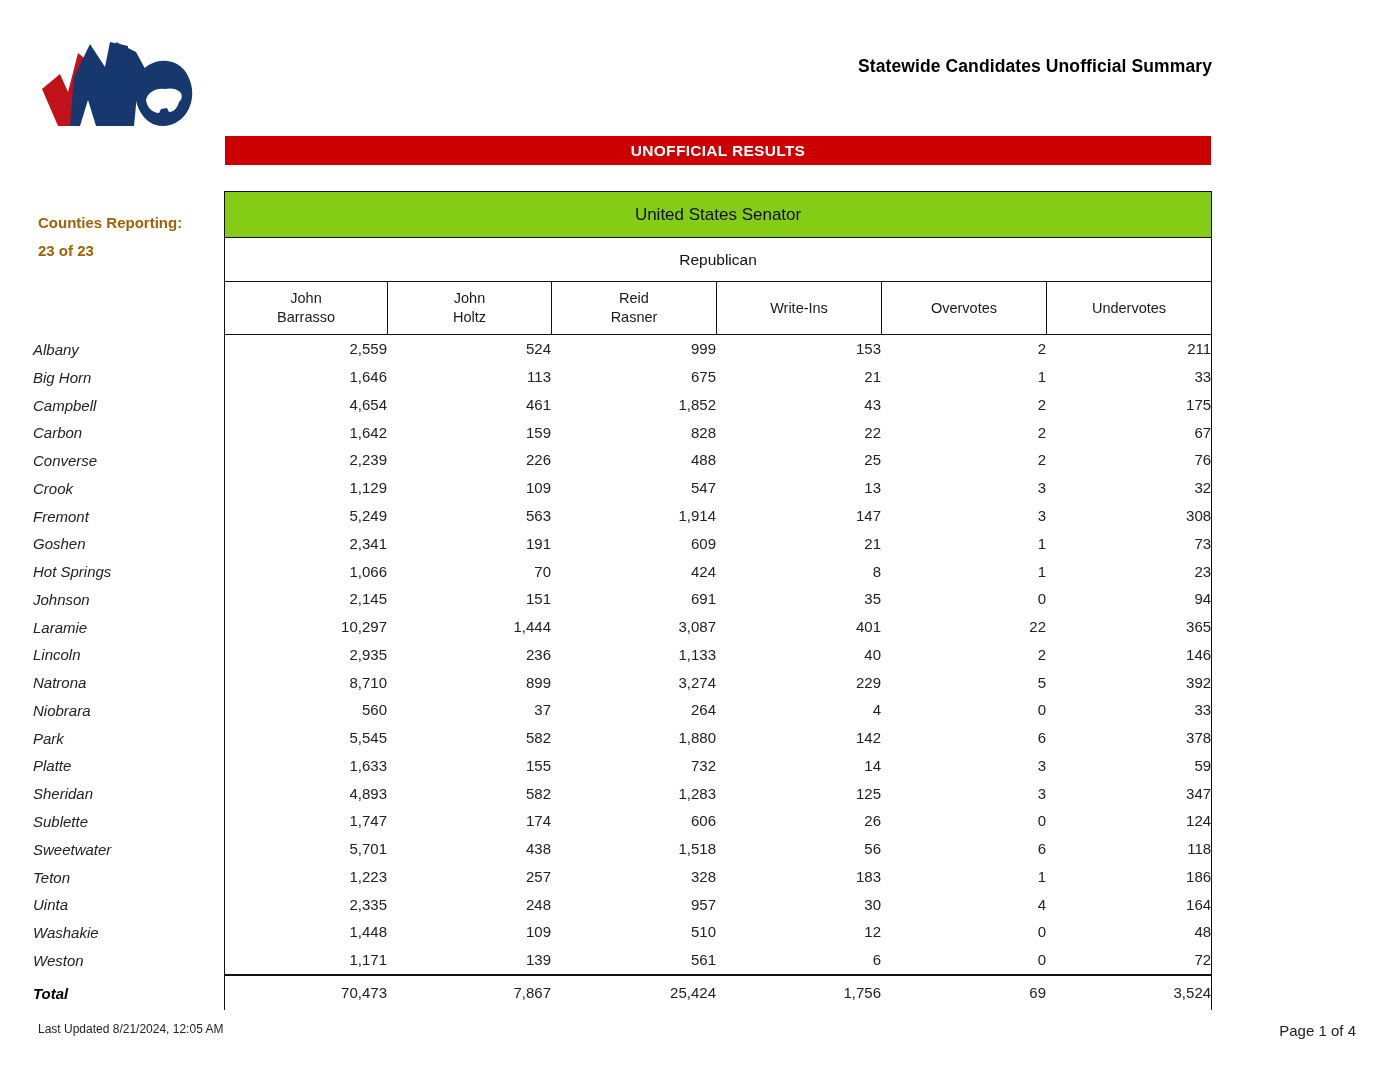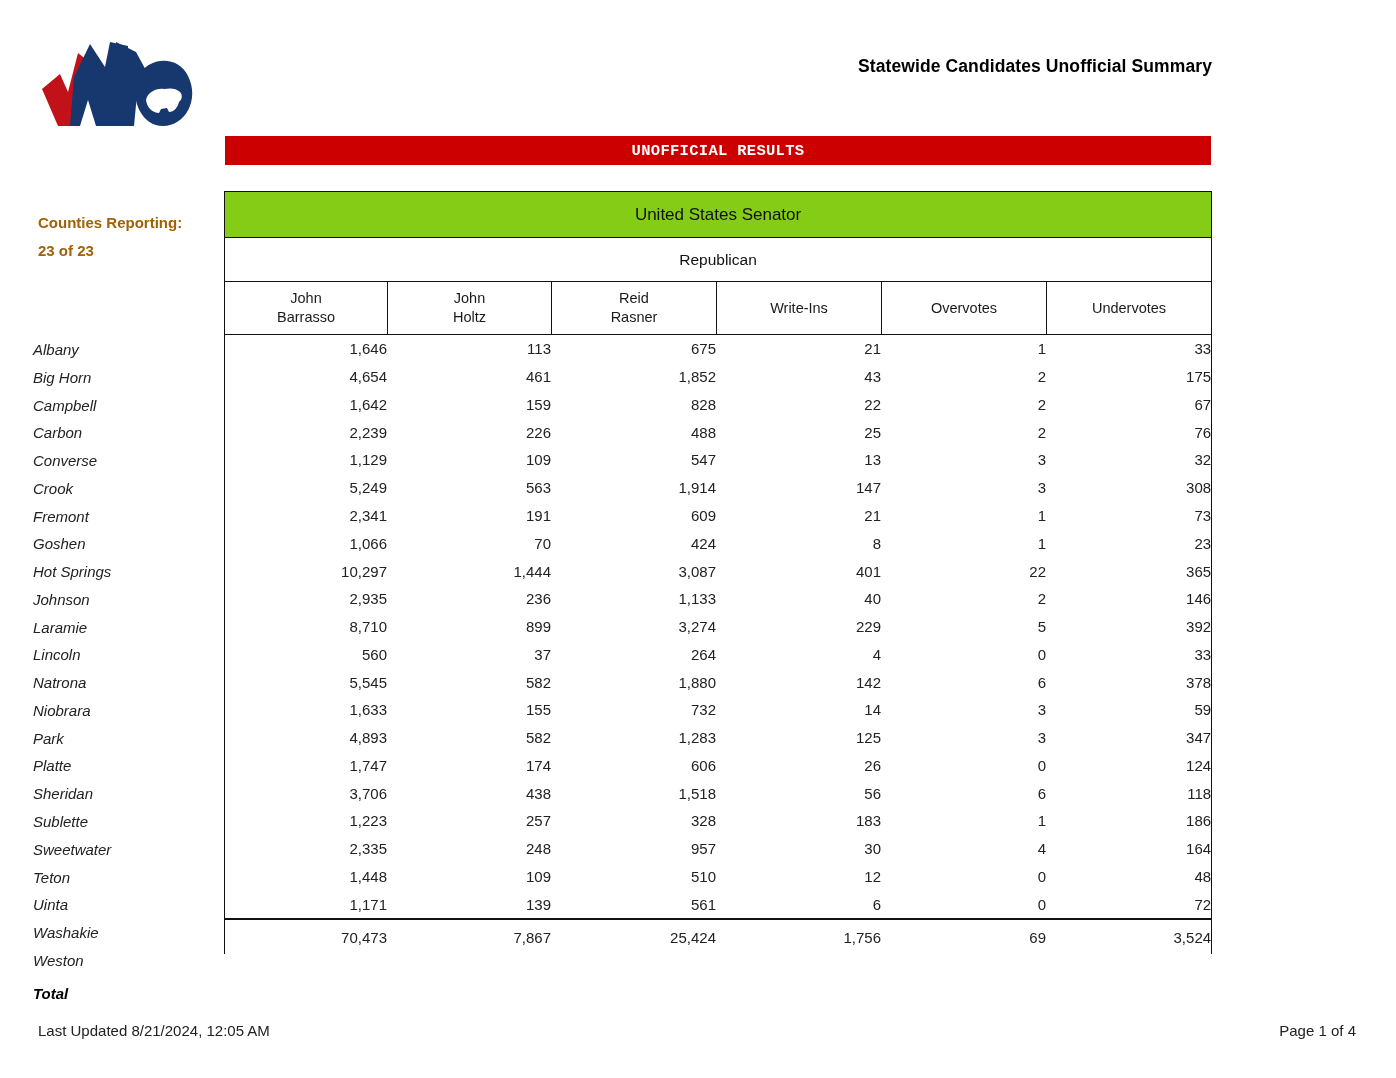--- a/index.html
+++ b/index.html
@@ -49,21 +49,20 @@
     width: 986px;
     height: 29px;
     background: #CC0000;
     color: #ffffff;
     font-size: 15.5px;
     font-weight: bold;
     letter-spacing: 0.3px;
     display: flex;
     align-items: center;
     justify-content: center;
-    font-family: Liberation Mono, monospace;
   }
 
   
   #counties-reporting {
     position: absolute;
     left: 38px;
     top: 209px;
     font-size: 15px;
     font-weight: bold;
     line-height: 28px;
@@ -158,21 +157,21 @@
     padding-top: 2px;
   }
 
   
 
   
   #footer-left {
     position: absolute;
     left: 38px;
     top: 1022px;
-    font-size: 15px;
+    font-size: 12px;
     color: #222;
   }
   #footer-right {
     position: absolute;
     right: 40px;
     top: 1022px;
     font-size: 15px;
     color: #222;
   }
 </style>
@@ -266,20 +265,28 @@
         <td class="col-head">
           <div>Overvotes</div>
         </td>
         <td class="col-head">
           <div>Undervotes</div>
         </td>
       </tr>
   </thead>
   <tbody id="table-body">
       <tr class="data-row">
+        <td class="data-cell first-col">2,559</td>
+        <td class="data-cell">524</td>
+        <td class="data-cell">999</td>
+        <td class="data-cell">153</td>
+        <td class="data-cell">2</td>
+        <td class="data-cell last-col">211</td>
+      </tr>
+      <tr class="data-row">
         <td class="data-cell first-col">1,646</td>
         <td class="data-cell">113</td>
         <td class="data-cell">675</td>
         <td class="data-cell">21</td>
         <td class="data-cell">1</td>
         <td class="data-cell last-col">33</td>
       </tr>
       <tr class="data-row">
         <td class="data-cell first-col">4,654</td>
         <td class="data-cell">461</td>
@@ -330,20 +337,28 @@
       </tr>
       <tr class="data-row">
         <td class="data-cell first-col">1,066</td>
         <td class="data-cell">70</td>
         <td class="data-cell">424</td>
         <td class="data-cell">8</td>
         <td class="data-cell">1</td>
         <td class="data-cell last-col">23</td>
       </tr>
       <tr class="data-row">
+        <td class="data-cell first-col">2,145</td>
+        <td class="data-cell">151</td>
+        <td class="data-cell">691</td>
+        <td class="data-cell">35</td>
+        <td class="data-cell">0</td>
+        <td class="data-cell last-col">94</td>
+      </tr>
+      <tr class="data-row">
         <td class="data-cell first-col">10,297</td>
         <td class="data-cell">1,444</td>
         <td class="data-cell">3,087</td>
         <td class="data-cell">401</td>
         <td class="data-cell">22</td>
         <td class="data-cell last-col">365</td>
       </tr>
       <tr class="data-row">
         <td class="data-cell first-col">2,935</td>
         <td class="data-cell">236</td>
@@ -394,21 +409,21 @@
       </tr>
       <tr class="data-row">
         <td class="data-cell first-col">1,747</td>
         <td class="data-cell">174</td>
         <td class="data-cell">606</td>
         <td class="data-cell">26</td>
         <td class="data-cell">0</td>
         <td class="data-cell last-col">124</td>
       </tr>
       <tr class="data-row">
-        <td class="data-cell first-col">3,706</td>
+        <td class="data-cell first-col">5,701</td>
         <td class="data-cell">438</td>
         <td class="data-cell">1,518</td>
         <td class="data-cell">56</td>
         <td class="data-cell">6</td>
         <td class="data-cell last-col">118</td>
       </tr>
       <tr class="data-row">
         <td class="data-cell first-col">1,223</td>
         <td class="data-cell">257</td>
         <td class="data-cell">328</td>

